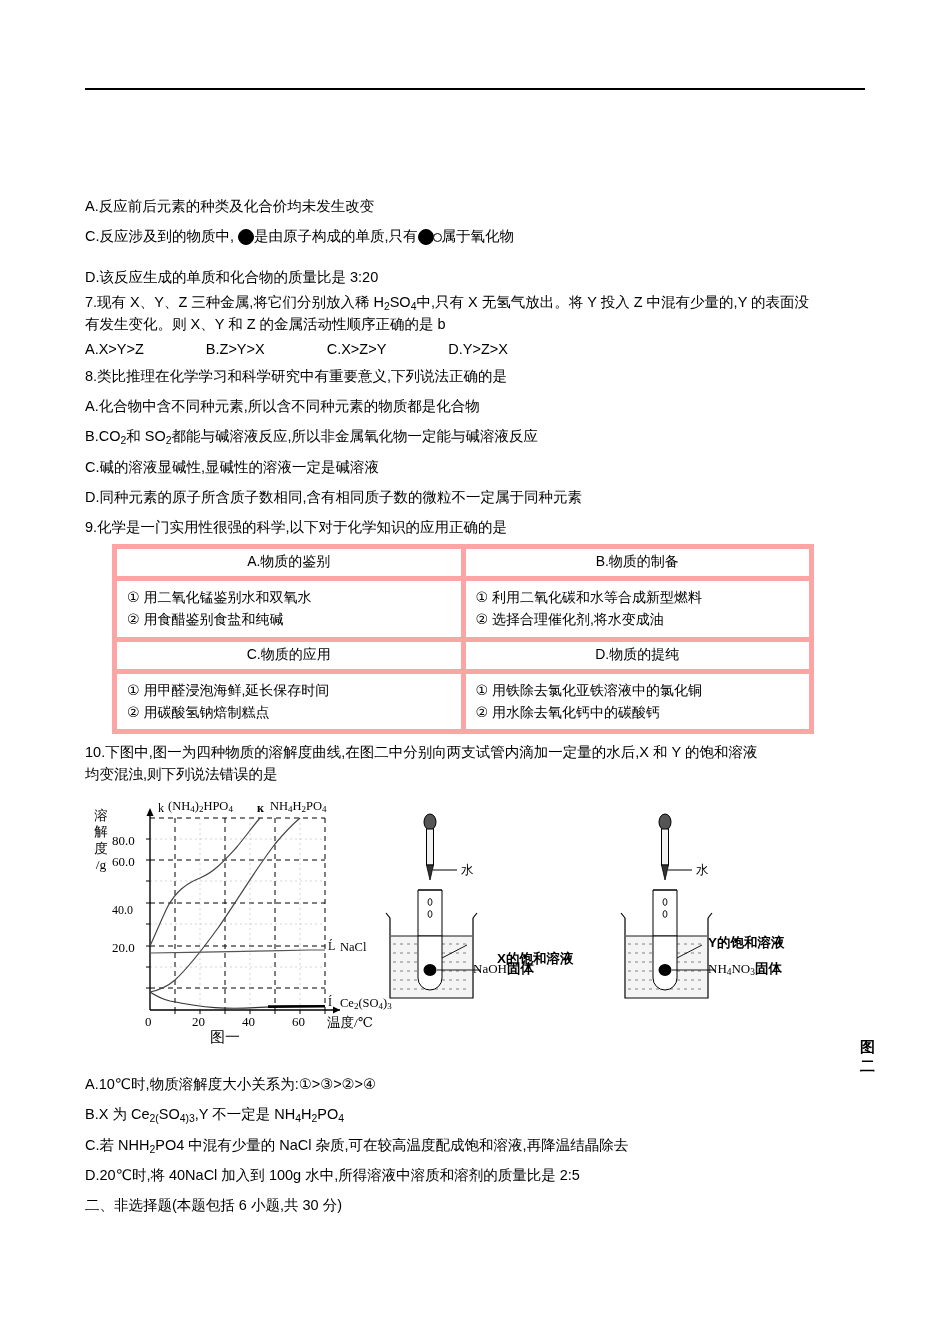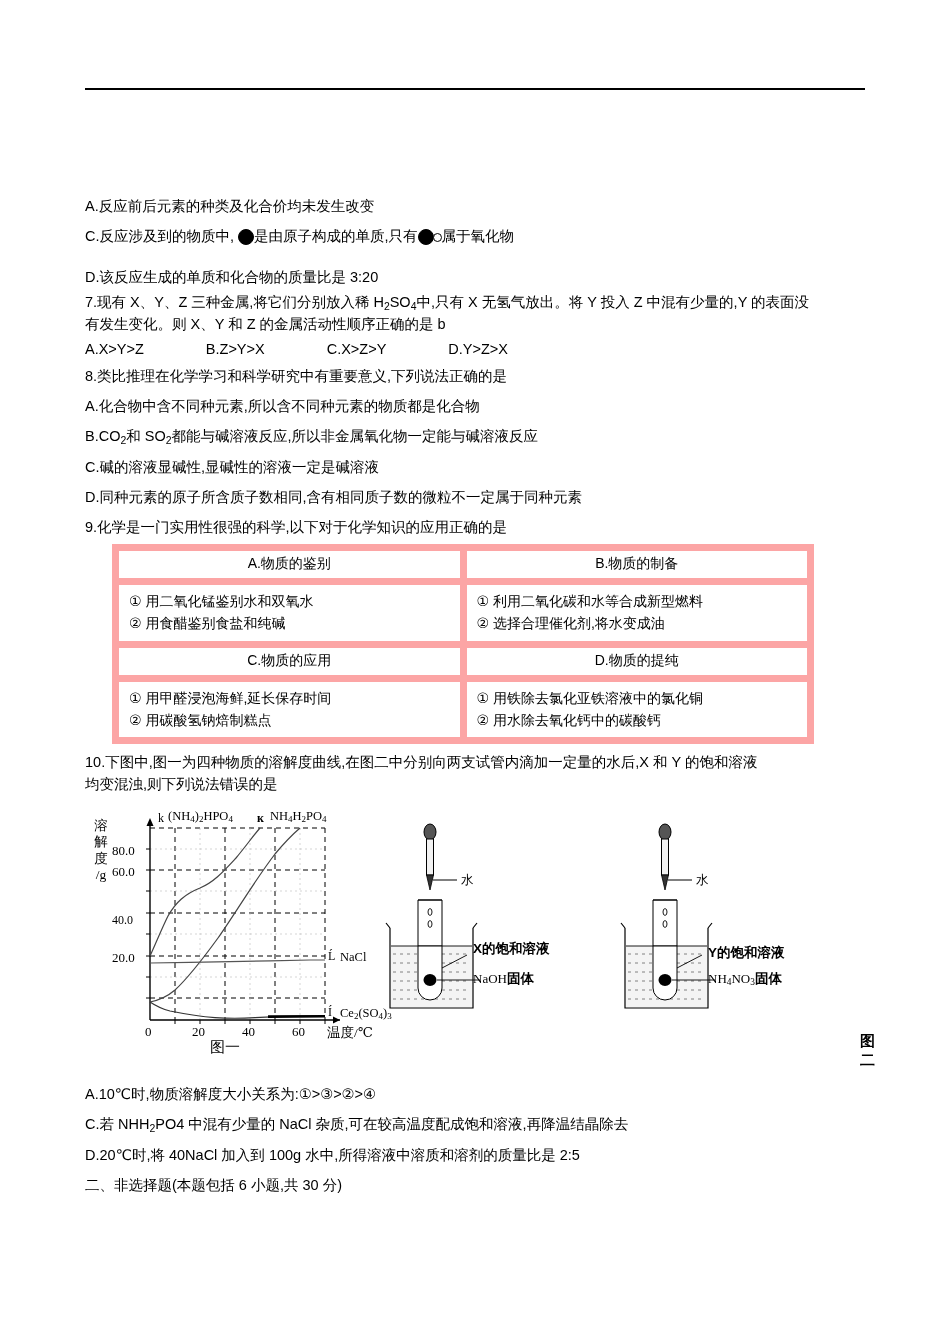--- a/index.html
+++ b/index.html
@@ -69,21 +69,21 @@
 
   
   table.qtable {
     border-collapse: collapse;
     width: 702px;
     margin: 6px 0 8px 27px;
     table-layout: fixed;
     font-size: 14px;
   }
   table.qtable td {
-    border: 7px solid #fca5a5;
+    border: 5px solid #fca5a5;
     padding: 5px 10px 6px 10px;
     vertical-align: top;
   }
   table.qtable td.hdr {
     text-align: center;
     padding: 4px 6px 5px 6px;
   }
   .cell-line { line-height: 1.6; }
 
   
@@ -93,21 +93,21 @@
     margin-top: 14px;
   }
   .fig1 { position: absolute; left: 5px; top: 0; width: 310px; height: 250px; }
   .fig2 { position: absolute; left: 300px; top: 10px; width: 480px; height: 240px; }
   .cap {
     position: absolute;
     font-size: 15px;
     font-family: "Liberation Serif", "DejaVu Serif", serif;
   }
   .cap1 { left: 120px; top: 228px; }
-  .cap2 { left: 475px; top: 212px; font-weight: bold; }
+  .cap2 { left: 475px; top: 228px; font-weight: bold; }
 
   .lbl {
     position: absolute;
     font-size: 12.5px;
     font-family: "Liberation Serif", "DejaVu Serif", serif;
     white-space: nowrap;
   }
   .lbl-b { font-weight: bold; font-size: 13.5px; font-family: "Liberation Sans", sans-serif; }
   .water-lbl { font-size: 12.5px; }
 
@@ -344,33 +344,34 @@
             <path d="M33,126 L33,168 a12,12 0 0 0 24,0 L57,126 Z" fill="#ffffff" stroke="#000" stroke-width="1"></path>
             <ellipse cx="45" cy="160" rx="6.5" ry="6" fill="#000"></ellipse>
 
             <line x1="57" y1="148" x2="82" y2="135" stroke="#000" stroke-width="0.9"></line>
             <line x1="52" y1="160" x2="95" y2="160" stroke="#000" stroke-width="0.9"></line>
           </g>
         </svg>
 
         
         <div class="lbl water-lbl" style="left:76px; top:52px;">水</div>
-        <div class="lbl lbl-b" style="left:88px; top:120px;">X的饱和溶液</div>
+        <div class="lbl lbl-b" style="left:88px; top:140px;padding-left:24px;">X的饱和溶液</div>
         <div class="lbl" style="left:88px; top:150px;"><span style="font-family:'Liberation Serif',serif; font-size:13px;">NaOH</span><span class="lbl-b" style="position:static;">固体</span></div>
 
         
         <div class="lbl water-lbl" style="left:311px; top:52px;">水</div>
         <div class="lbl lbl-b" style="left:323px; top:124px;">Y的饱和溶液</div>
         <div class="lbl" style="left:323px; top:150px;"><span style="font-family:'Liberation Serif',serif; font-size:13px;"><span>NH</span><sub>4</sub><span>NO</span><sub>3</sub></span><span class="lbl-b" style="position:static;">固体</span></div>
 
         <div class="cap cap2">图二</div>
       </div>
     </div>
 
     <div class="tail">
       <p class="line">A.10℃时,物质溶解度大小关系为:①&gt;③&gt;②&gt;④</p>
+      <p class="line"><span>B.X 为 Ce</span><sub>2(</sub><span>SO</span><sub>4)3</sub><span>,Y 不一定是 NH</span><sub>4</sub><span>H</span><sub>2</sub><span>PO</span><sub>4</sub></p>
       <p class="line"><span>C.若 NHH</span><sub>2</sub><span>PO4 中混有少量的 NaCl 杂质,可在较高温度配成饱和溶液,再降温结晶除去</span></p>
       <p class="line">D.20℃时,将 40NaCl 加入到 100g 水中,所得溶液中溶质和溶剂的质量比是 2:5</p>
       <p class="line">二、非选择题(本题包括 6 小题,共 30 分)</p>
     </div>
 
   </div>
 </div>
 
 </body></html>

